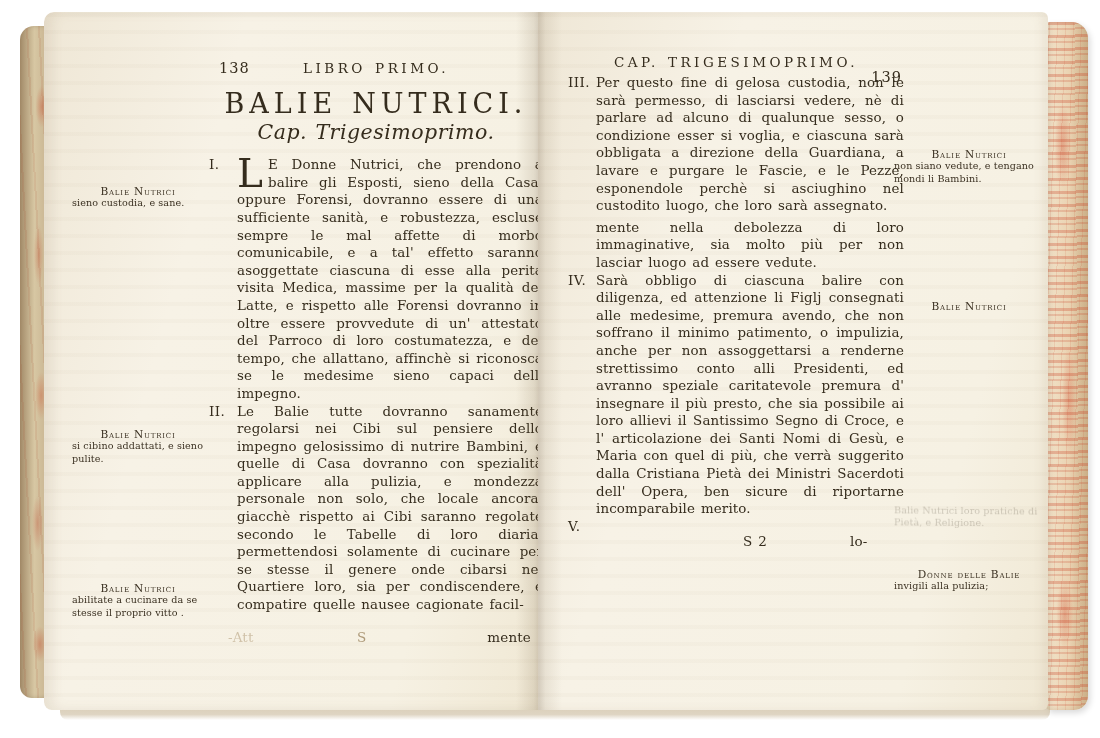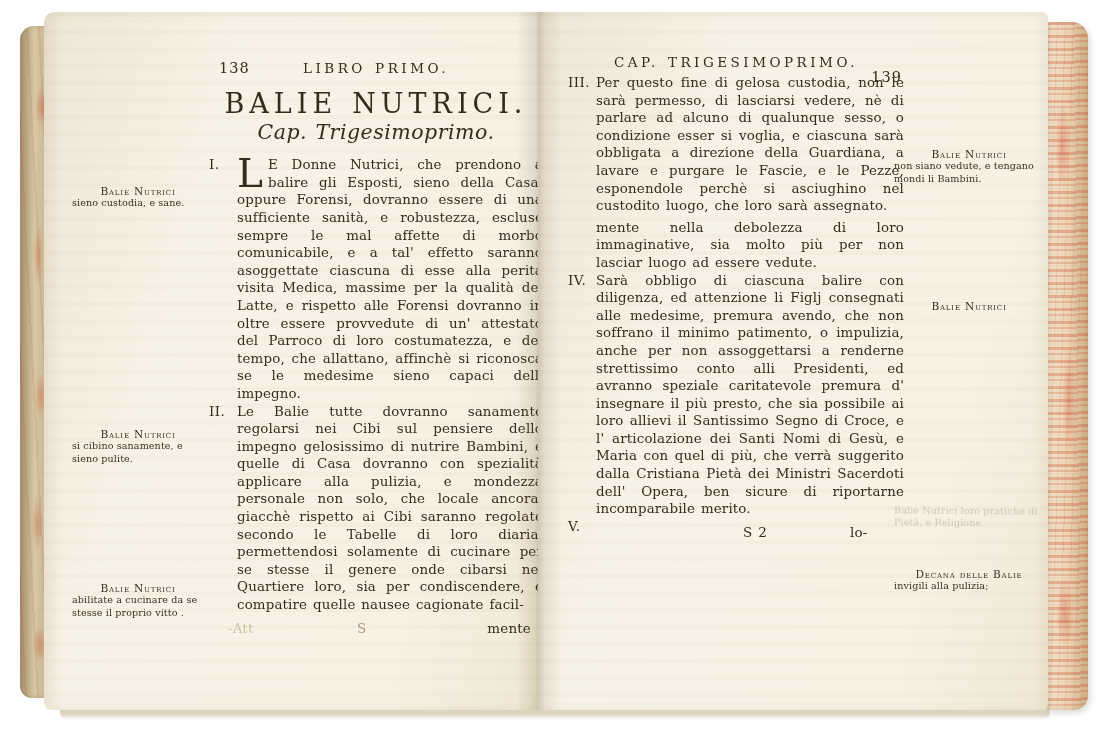--- a/index.html
+++ b/index.html
@@ -54,21 +54,21 @@
   .folio{font-size:14.5px;letter-spacing:1px;text-align:right;}
   .folio-left{position:absolute;left:10px;top:2px;}
   .folio-right{position:absolute;right:2px;top:17px;}
   .runhead{font-size:13.5px;letter-spacing:3.5px;display:inline-block;padding-top:2px;}
   .section-title{text-align:center;font-size:27px;letter-spacing:5px;margin-top:15px;white-space:nowrap;}
   .chapter-heading{text-align:center;font-size:20.5px;font-style:italic;margin-top:11px;letter-spacing:.5px;}
   .para{position:relative;padding-left:28px;margin-top:0;}
   .para.first{margin-top:15px;}
   .numeral{position:absolute;left:0;top:0;letter-spacing:.5px;}
   .drop-cap{float:left;font-size:39px;line-height:30px;padding:3px 5px 0 0;}
-  .bottom-row{position:relative;height:20px;margin-top:6px;font-size:13.5px;}
+  .bottom-row{position:relative;height:20px;margin-top:15px;font-size:13.5px;}
   .sig-left{position:absolute;left:148px;color:rgba(125,95,50,.6);}
   .sig-right{position:absolute;left:175px;}
   .catchword-left{position:absolute;right:12px;}
   .catchword-right{position:absolute;left:282px;}
   .ghost-mark{position:absolute;left:19px;color:#8a6a3a;opacity:.35;filter:blur(.4px);}
 
   
   .margin-note{position:absolute;font-size:9.6px;line-height:12.4px;text-align:left;
     letter-spacing:.1px;color:#3b3122;}
   .mnote-left{left:28px;width:132px;}
@@ -87,21 +87,21 @@
     <div class="book-bottom-edge"></div>
 
     <div class="page page-left">
 
       <div class="margin-note mnote-left" style="top:173px">
         <span class="mnote-head">Balie Nutrici</span>
         <span>sieno custodia, e sane.</span>
       </div>
       <div class="margin-note mnote-left" style="top:416px">
         <span class="mnote-head">Balie Nutrici</span>
-        <span>si cibino sanamente, e sieno pulite.</span>
+        <span>si cibino addattati, e sieno pulite.</span>
       </div>
       <div class="margin-note mnote-left" style="top:570px">
         <span class="mnote-head">Balie Nutrici</span>
         <span>abilitate a cucinare da se stesse il proprio vitto .</span>
       </div>
 
       <div class="text-col col-left">
         <div class="header-row">
           <span class="folio folio-left">138</span>
           <span class="runhead">LIBRO PRIMO.</span>
@@ -131,21 +131,21 @@
 
       <div class="margin-note mnote-right" style="top:136px">
         <span class="mnote-head">Balie Nutrici</span>
         <span>non siano vedute, e tengano mondi li Bambini.</span>
       </div>
       <div class="margin-note mnote-right" style="top:288px">
         <span class="mnote-head">Balie Nutrici</span>
       </div>
       <div class="margin-note mnote-right ghost-note" style="top:493px">Balie Nutrici loro pratiche di Pietà, e Religione.</div>
       <div class="margin-note mnote-right" style="top:556px">
-        <span class="mnote-head">Decana delle Balie</span>
+        <span class="mnote-head">Donne delle Balie</span>
         <span>invigili alla pulizia;</span>
       </div>
 
       <div class="text-col col-right">
         <div class="header-row">
           <span class="runhead">CAP. TRIGESIMOPRIMO.</span>
           <span class="folio folio-right">139</span>
         </div>
 
         <div class="para">

